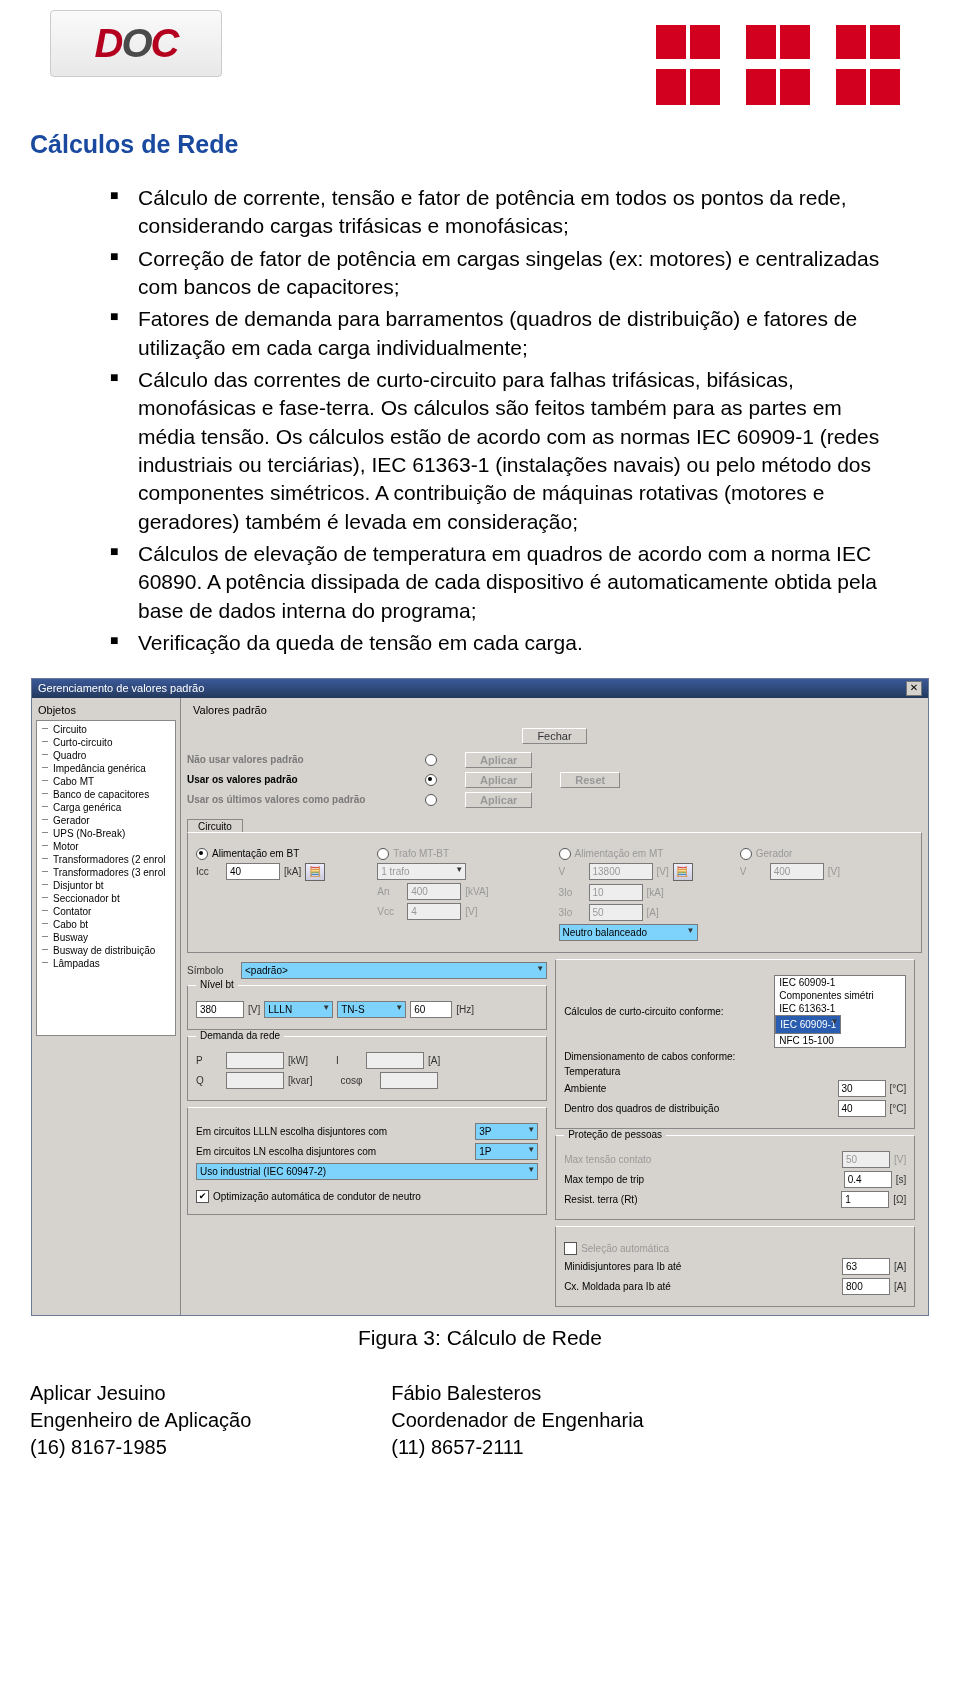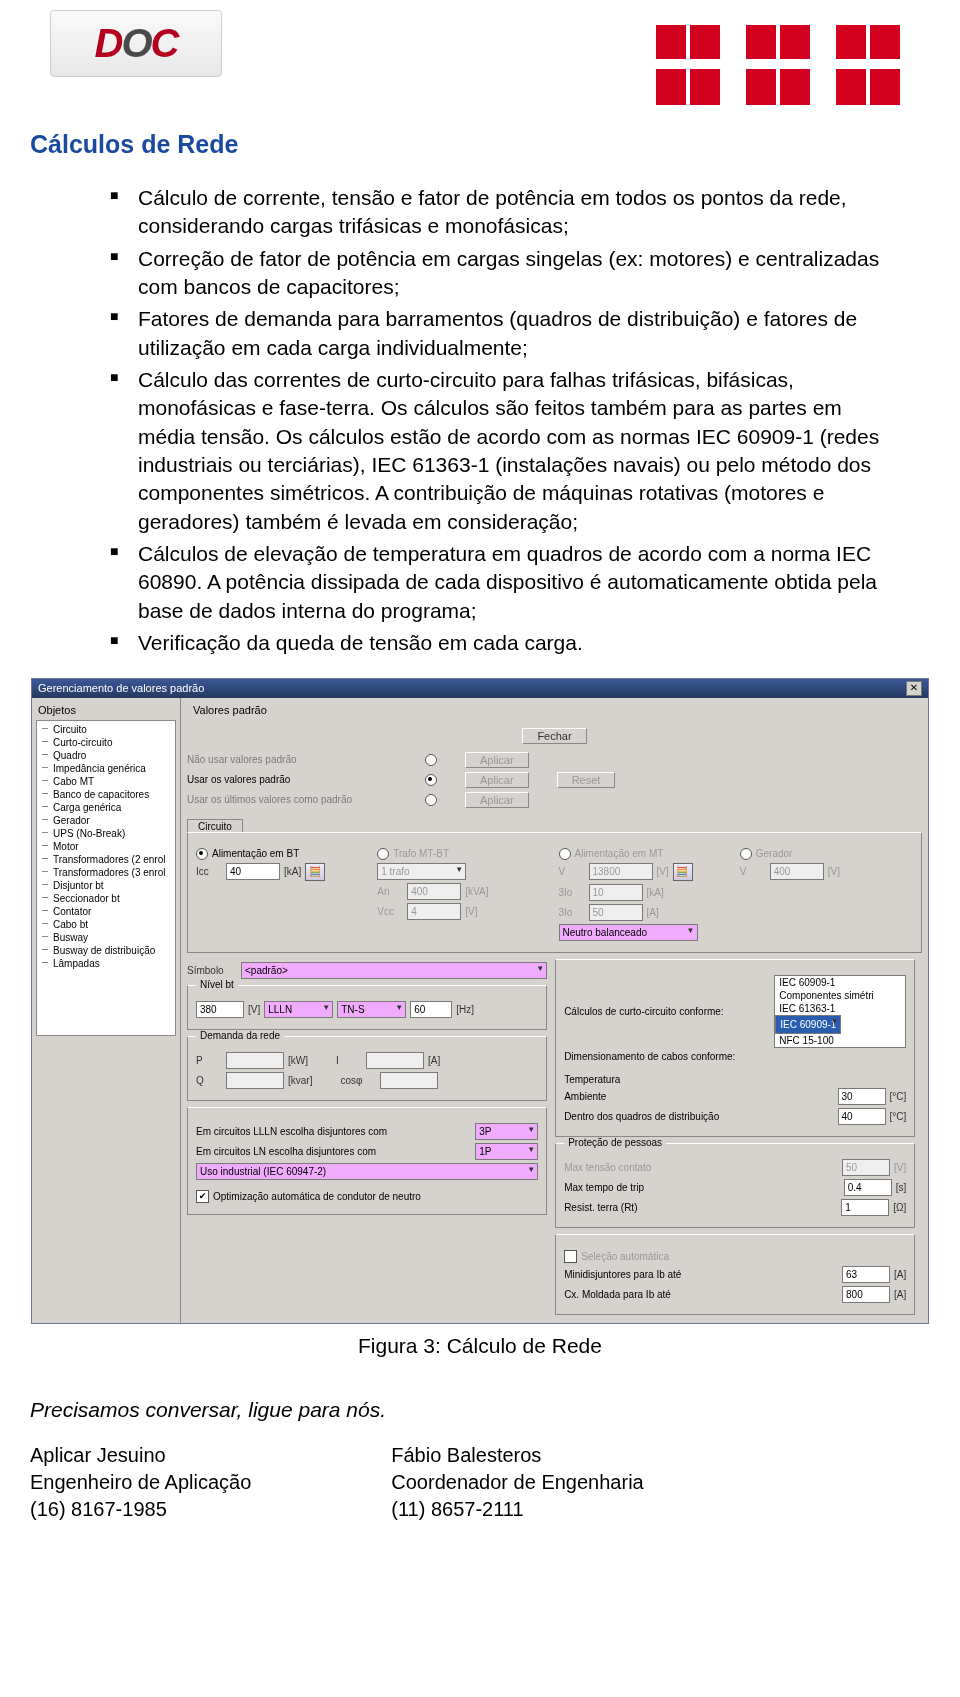--- a/index.html
+++ b/index.html
@@ -173,20 +173,21 @@
     color: #333;
   }
   .winbtn.disabled { color: #999; }
   .opt-row {
     display: flex;
     align-items: center;
     gap: 28px;
     padding: 2px 0;
     font-size: 10px;
     color: #7a7a7a;
+    font-weight: bold;
   }
   .opt-row.active { color:#000; }
   .radio {
     width:10px; height:10px; border-radius:50%;
     border:1px solid #555; background:#fff;
     display:inline-block; position:relative;
   }
   .radio.on::after{
     content:""; position:absolute; left:2px; top:2px;
     width:4px; height:4px; border-radius:50%; background:#000;
@@ -218,21 +219,21 @@
   .frow { display:flex; align-items:center; gap:4px; margin:3px 0; font-size:10px;}
   .frow .lbl { min-width:26px; color:#333;}
   .frow .lbl.dis { color:#999;}
   .inp {
     background:#fff; border:1px solid #7a7a7a;
     height:15px; padding:0 3px; font-size:10px;
     display:inline-flex; align-items:center;
   }
   .inp.dis { background:#eee; color:#999; }
   .sel {
-    background:#f0abfc; border:1px solid #7a7a7a; height:15px;
+    background:#7dd3fc; border:1px solid #7a7a7a; height:15px;
     font-size:10px; display:inline-flex; align-items:center;
     padding:0 14px 0 3px; position:relative;
   }
   .sel::after{
     content:"▼"; position:absolute; right:2px; top:1px;
     font-size:8px; color:#333;
   }
   .sel.dis{ background:#eee; color:#999;}
   .unit { font-size:10px; color:#333;}
   .unit.dis{color:#999;}
@@ -487,21 +488,21 @@
                   <div class="li">IEC 60909-1</div>
                   <div class="li">Componentes simétri</div>
                   <div class="li">IEC 61363-1</div>
                   <div class="li sel">IEC 60909-1</div>
                   <div class="li">NFC 15-100</div>
                 </div>
               </div>
               <div class="frow">
                   <span style="flex:1">Dimensionamento de cabos conforme:</span>
                 </div>
-              <div class="frow" style="margin-top:12px;">
+              <div class="frow" style="margin-top:4px;">
                 <span style="min-width:70px">Temperatura</span>
               </div>
               <div class="frow">
                 <span style="flex:1">Ambiente</span>
                 <span class="inp" style="width:40px">30</span>
                 <span class="unit">[°C]</span>
               </div>
               <div class="frow">
                 <span style="flex:1">Dentro dos quadros de distribuição</span>
                 <span class="inp" style="width:40px">40</span>
@@ -543,21 +544,20 @@
                 </div>
             </div>
           </div>
         </div>
       </div>
     </div>
   </div>
 
   <div class="figure-caption">Figura 3: Cálculo de Rede</div>
 
-  <div class="closing">Precisamos conversar, ligue para nós.</div>
 
   <div class="contacts">
     <div>
       <div>Aplicar Jesuino</div>
       <div>Engenheiro de Aplicação</div>
       <div>(16) 8167-1985</div>
     </div>
     <div>
       <div>Fábio Balesteros</div>
       <div>Coordenador de Engenharia</div>

